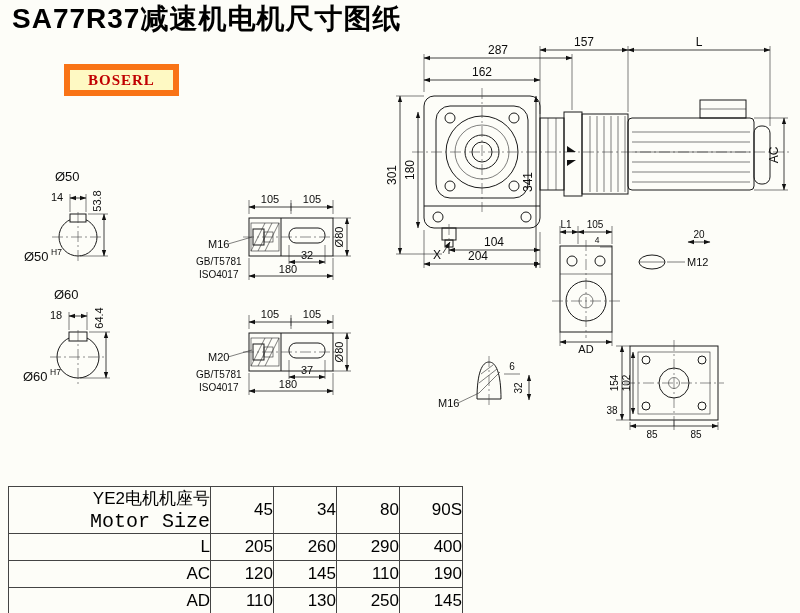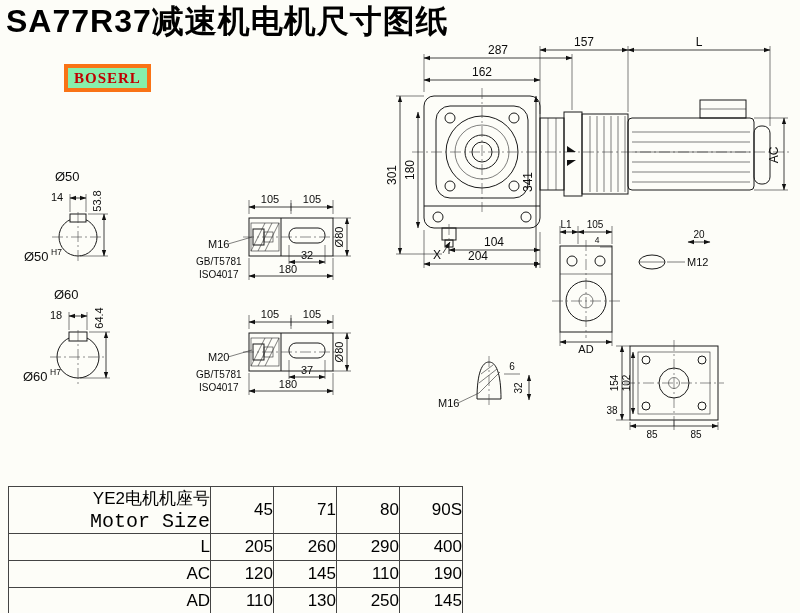--- a/index.html
+++ b/index.html
@@ -1,18 +1,18 @@
 <!DOCTYPE html>
 <html><head>
 <meta charset="utf-8">
 <style>
   html,body{margin:0;padding:0}
   body{width:800px;height:613px;position:relative;background:#fdfdf8;font-family:"Liberation Sans",sans-serif;overflow:hidden;color:#000}
-  .title{position:absolute;left:6px;top:0px;font-size:32px;font-weight:700;letter-spacing:1px;white-space:nowrap}
-  .brand{position:absolute;left:64px;top:64px;border:4px solid #f97316;padding:1px 6px;background:#86efac}
+  .title{position:absolute;left:12px;top:0px;font-size:28px;font-weight:700;letter-spacing:1px;white-space:nowrap}
+  .brand{position:absolute;left:64px;top:64px;border:6px solid #f97316;padding:1px 18px;background:#fef9c3}
   .brand span{color:#c00000;font-family:"Liberation Serif",serif;font-weight:700;font-size:15px;letter-spacing:1px}
   svg.drawing{position:absolute;left:0;top:0}
   .ln{stroke:#1a1a1a;stroke-width:1;fill:none}
   .thin{stroke:#2a2a2a;stroke-width:.6;fill:none}
   .cl{stroke:#444;stroke-width:.6;fill:none;stroke-dasharray:11 3 2 3}
   .dim{stroke:#111;stroke-width:.8;fill:none}
   .fillb{fill:#111;stroke:none}
   .bg{fill:#fdfdf8}
   svg text{fill:#0d0d0d;font-family:"Liberation Sans",sans-serif}
   .t13{font-size:13px}.t12{font-size:12px}.t11{font-size:11px}.t10{font-size:10px}.t9{font-size:8.5px}
@@ -255,21 +255,21 @@
       <col class="cn">
       <col class="cn">
     </colgroup>
   <thead>
     <tr>
       <th>
         <div>YE2电机机座号</div>
         <div class="mono">Motor Size</div>
       </th>
       <th>45</th>
-      <th>71</th>
+      <th>34</th>
       <th>80</th>
       <th>90S</th>
     </tr>
   </thead>
   <tbody>
     <tr>
       <td>L</td>
       <td>205</td>
       <td>260</td>
       <td>290</td>

